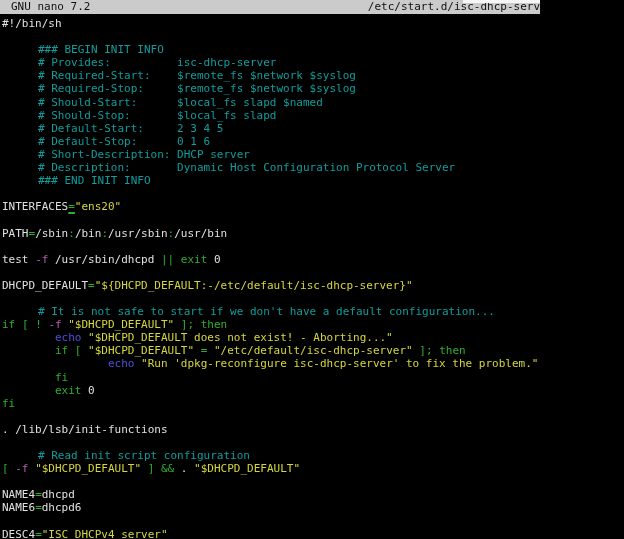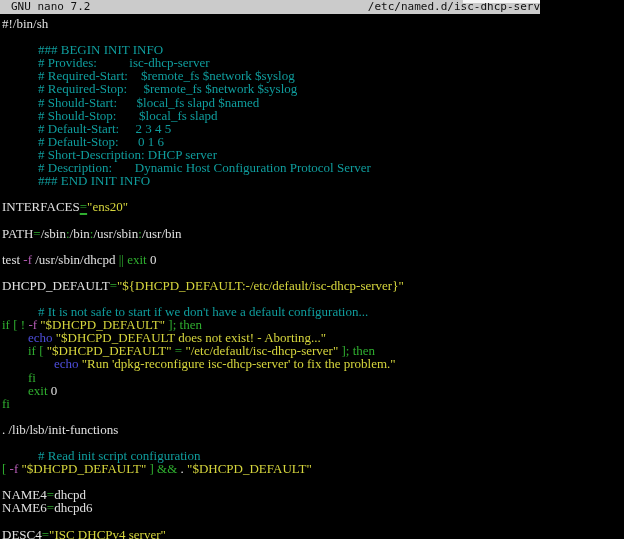--- a/index.html
+++ b/index.html
@@ -15,34 +15,34 @@
     display:flex;justify-content:space-between;white-space:pre;
   }
   .titlebar .left{padding-left:11px;}
   .titlebar .right{padding-right:0;}
   .edge{
     position:absolute;top:0;right:0;width:77px;height:3px;
     background:var(--c-edge,#f6f6f6);z-index:3;
   }
   .editor{
     position:absolute;top:17px;left:2px;right:0;bottom:0;margin:0;
-    font-size:13px;line-height:13.1px;white-space:pre;font-family:Liberation Serif, serif;
+    font-size:11px;line-height:13.1px;white-space:pre;
   }
   .line{height:13.1px;}
   .fg{color:var(--c-fg,#e0e0e0);}
   .cm{color:var(--c-comment,#0f9d9d);margin-left:36px;}
   .gr{color:var(--c-green,#2fae2f);}
   .ye{color:var(--c-yellow,#d6d63d);}
   .mg{color:var(--c-magenta,#b65cb6);}
   .bl{color:var(--c-blue,#4e4edd);}
   .cur{text-decoration:underline;text-decoration-thickness:1.5px;text-underline-offset:2px;}
 </style>
 </head>
 <body>
 
 <div class="screen">
   <div class="titlebar">
     <span class="left">GNU nano 7.2</span>
-    <span class="right">/etc/named.d/isc-dhcp-serv</span>
+    <span class="right">/etc/start.d/isc-dhcp-serv</span>
   </div>
   <div class="edge"></div>
   <pre id="editor" class="editor"><div class="line"><span class="fg">#!/bin/sh</span></div><div class="line"></div><div class="line"><span class="cm">### BEGIN INIT INFO</span></div><div class="line"><span class="cm"># Provides:          isc-dhcp-server</span></div><div class="line"><span class="cm"># Required-Start:    $remote_fs $network $syslog</span></div><div class="line"><span class="cm"># Required-Stop:     $remote_fs $network $syslog</span></div><div class="line"><span class="cm"># Should-Start:      $local_fs slapd $named</span></div><div class="line"><span class="cm"># Should-Stop:       $local_fs slapd</span></div><div class="line"><span class="cm"># Default-Start:     2 3 4 5</span></div><div class="line"><span class="cm"># Default-Stop:      0 1 6</span></div><div class="line"><span class="cm"># Short-Description: DHCP server</span></div><div class="line"><span class="cm"># Description:       Dynamic Host Configuration Protocol Server</span></div><div class="line"><span class="cm">### END INIT INFO</span></div><div class="line"></div><div class="line"><span class="fg">INTERFACES</span><span class="gr cur">=</span><span class="ye">"ens20"</span></div><div class="line"></div><div class="line"><span class="fg">PATH</span><span class="gr">=</span><span class="fg">/sbin</span><span class="gr">:</span><span class="fg">/bin</span><span class="gr">:</span><span class="fg">/usr/sbin</span><span class="gr">:</span><span class="fg">/usr/bin</span></div><div class="line"></div><div class="line"><span class="fg">test </span><span class="mg">-f</span><span class="fg"> /usr/sbin/dhcpd </span><span class="gr">||</span><span class="fg"> </span><span class="gr">exit</span><span class="fg"> 0</span></div><div class="line"></div><div class="line"><span class="fg">DHCPD_DEFAULT</span><span class="gr">=</span><span class="ye">"${DHCPD_DEFAULT:-/etc/default/isc-dhcp-server}"</span></div><div class="line"></div><div class="line"><span class="cm"># It is not safe to start if we don't have a default configuration...</span></div><div class="line"><span class="gr">if</span><span class="fg"> </span><span class="gr">[</span><span class="fg"> </span><span class="gr">!</span><span class="fg"> </span><span class="mg">-f</span><span class="fg"> </span><span class="ye">"$DHCPD_DEFAULT"</span><span class="fg"> </span><span class="gr">]</span><span class="gr">;</span><span class="fg"> </span><span class="gr">then</span></div><div class="line"><span class="fg">        </span><span class="bl">echo</span><span class="fg"> </span><span class="ye">"$DHCPD_DEFAULT does not exist! - Aborting..."</span></div><div class="line"><span class="fg">        </span><span class="gr">if</span><span class="fg"> </span><span class="gr">[</span><span class="fg"> </span><span class="ye">"$DHCPD_DEFAULT"</span><span class="fg"> </span><span class="gr">=</span><span class="fg"> </span><span class="ye">"/etc/default/isc-dhcp-server"</span><span class="fg"> </span><span class="gr">]</span><span class="gr">;</span><span class="fg"> </span><span class="gr">then</span></div><div class="line"><span class="fg">                </span><span class="bl">echo</span><span class="fg"> </span><span class="ye">"Run 'dpkg-reconfigure isc-dhcp-server' to fix the problem."</span></div><div class="line"><span class="fg">        </span><span class="gr">fi</span></div><div class="line"><span class="fg">        </span><span class="gr">exit</span><span class="fg"> 0</span></div><div class="line"><span class="gr">fi</span></div><div class="line"></div><div class="line"><span class="fg">. /lib/lsb/init-functions</span></div><div class="line"></div><div class="line"><span class="cm"># Read init script configuration</span></div><div class="line"><span class="gr">[</span><span class="fg"> </span><span class="mg">-f</span><span class="fg"> </span><span class="ye">"$DHCPD_DEFAULT"</span><span class="fg"> </span><span class="gr">]</span><span class="fg"> </span><span class="gr">&amp;&amp;</span><span class="fg"> . </span><span class="ye">"$DHCPD_DEFAULT"</span></div><div class="line"></div><div class="line"><span class="fg">NAME4</span><span class="gr">=</span><span class="fg">dhcpd</span></div><div class="line"><span class="fg">NAME6</span><span class="gr">=</span><span class="fg">dhcpd6</span></div><div class="line"></div><div class="line"><span class="fg">DESC4</span><span class="gr">=</span><span class="ye">"ISC DHCPv4 server"</span></div></pre>
 </div>
 
 </body></html>

